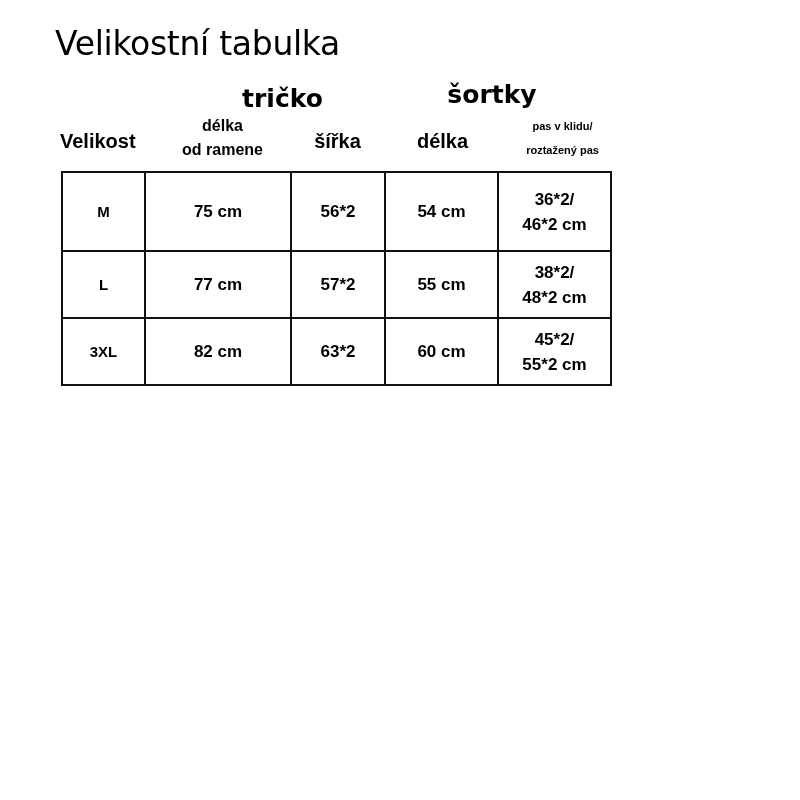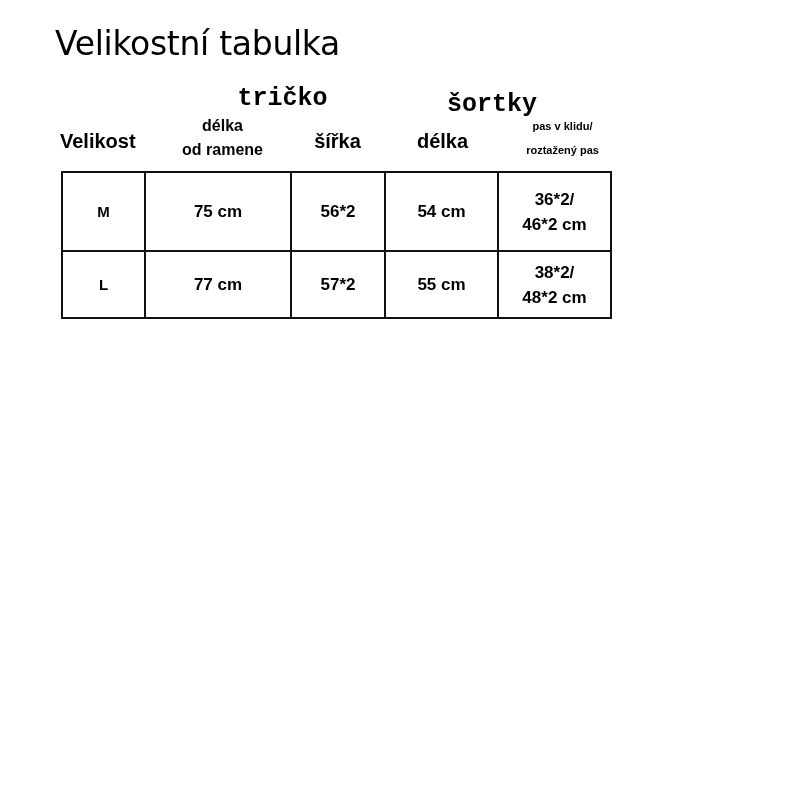--- a/index.html
+++ b/index.html
@@ -1,21 +1,21 @@
 <!DOCTYPE html>
 <html><head>
 <meta charset="utf-8">
 <style>
   html, body { margin:0; padding:0; background:#ffffff; }
   body { width:800px; height:800px; position:relative; overflow:hidden; font-family:"DejaVu Sans", sans-serif; color:#000; }
   .abs { position:absolute; }
   #title { left:55px; top:24px; font-size:33px; font-weight:normal; letter-spacing:-0.3px; }
-  .group { font-size:25px; font-weight:bold; text-align:center;font-family:Liberation Mono, monospace; }
+  .group { font-size:25px; font-weight:bold; text-align:center; }
   #g-tricko { left:230px; top:84px; width:105px; }
-  #g-sortky { left:432px; top:80px; width:120px;margin-top:10px; }
+  #g-sortky { left:432px; top:80px; width:120px; }
   .hdr { font-family:"Liberation Sans", sans-serif; font-weight:bold; text-align:center; line-height:24px; }
   #h-size { left:60px; top:129px; font-size:20px;text-align:right; }
   #h-delka1 { left:160px; top:114px; width:125px; font-size:16px; }
   #h-sirka { left:300px; top:129px; width:75px; font-size:20px; }
   #h-delka2 { left:400px; top:129px; width:85px; font-size:20px; }
   #h-pas { left:495px; top:114px; width:135px; font-size:11px; }
   table { position:absolute; left:61px; top:171px; border-collapse:collapse; }
   td { border:2px solid #111; text-align:center; vertical-align:middle; font-family:"Liberation Sans", sans-serif; font-weight:bold; font-size:17px; padding:0; line-height:25px; }
   td.size { font-size:15px; }
   tr { height:67px; }
@@ -62,14 +62,24 @@
     <tr>
       <td class="size">L</td>
       <td>77 cm</td>
       <td>57*2</td>
       <td>55 cm</td>
       <td>
           <div>38*2/</div>
           <div>48*2 cm</div>
         </td>
     </tr>
+    <tr>
+      <td class="size">3XL</td>
+      <td>82 cm</td>
+      <td>63*2</td>
+      <td>60 cm</td>
+      <td>
+          <div>45*2/</div>
+          <div>55*2 cm</div>
+        </td>
+    </tr>
   </tbody>
 </table>
 
 </body></html>

